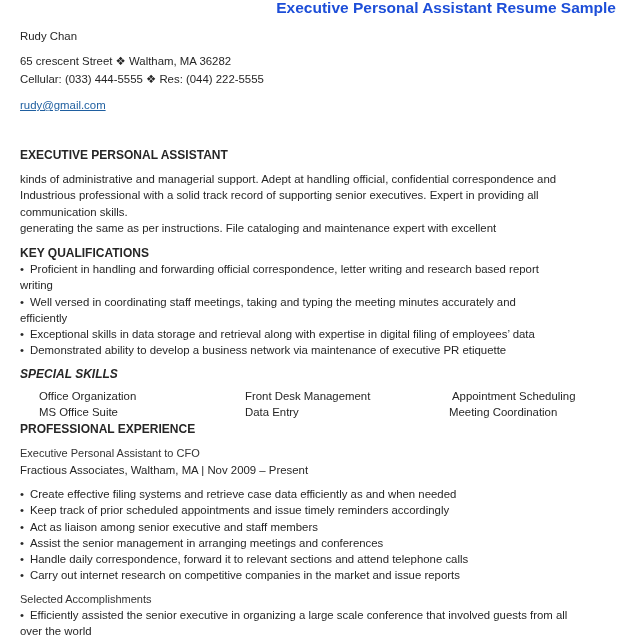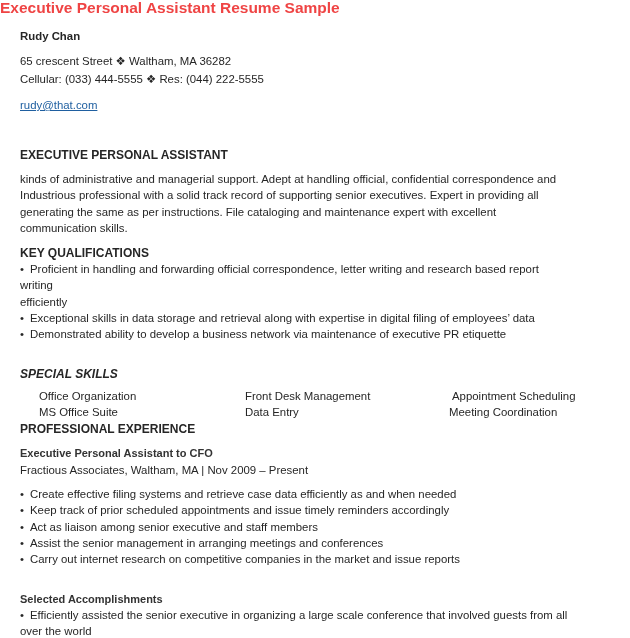--- a/index.html
+++ b/index.html
@@ -14,39 +14,39 @@
       font-family: "Liberation Sans", "DejaVu Sans", sans-serif;
       color: #262626;
       font-size: 11.4px;
       position: relative;
     }
     .title {
       position: absolute;
       top: -1px;
       left: 0;
       width: 616px;
-      text-align: left;
+      text-align: right;
       font-size: 15.5px;
       font-weight: bold;
-      color: #ef4444;
+      color: #1d4ed8;
       letter-spacing: 0px;
     }
     .abs {
       position: absolute;
       left: 20px;
       white-space: nowrap;
       line-height: 16px;
     }
     .heading {
       font-weight: bold;
       font-size: 12px;
       color: #262626;
     }
     .subheading {
-      font-weight: bold;
+      font-weight: normal;
       font-size: 11px;
       color: #333333;
     }
     .email {
       color: #1f5fa0;
       text-decoration: underline;
       cursor: pointer;
     }
     .para {
       position: absolute;
@@ -82,42 +82,43 @@
       white-space: nowrap;
     }
   </style>
 </head>
 <body>
 
 <div>
 
   <div class="title">Executive Personal Assistant Resume Sample</div>
 
-  <div class="abs" style="top:28px;font-weight:bold;">Rudy Chan</div>
+  <div class="abs" style="top:28px;">Rudy Chan</div>
   <div class="abs" style="top:53px;">65 crescent Street ❖ Waltham, MA 36282</div>
   <div class="abs" style="top:71px;">Cellular: (033) 444-5555 ❖ Res: (044) 222-5555</div>
   <div class="abs" style="top:97px;">
-    <a class="email">rudy@that.com</a>
+    <a class="email">rudy@gmail.com</a>
   </div>
 
   <div class="abs heading" style="top:147px;">EXECUTIVE PERSONAL ASSISTANT</div>
   <div class="para" style="top:171px;">
     <div>kinds of administrative and managerial support. Adept at handling official, confidential correspondence and</div>
     <div>Industrious professional with a solid track record of supporting senior executives. Expert in providing all</div>
+    <div>communication skills.</div>
     <div>generating the same as per instructions. File cataloging and maintenance expert with excellent</div>
-    <div>communication skills.</div>
   </div>
 
   <div class="abs heading" style="top:245px;">KEY QUALIFICATIONS</div>
   <ul class="bullet-list" style="top:261px;">
     <li>
       <div><span class="dot">•</span><span>Proficient in handling and forwarding official correspondence, letter writing and research based report</span></div>
       <div>writing</div>
     </li>
     <li>
+      <div><span class="dot">•</span><span>Well versed in coordinating staff meetings, taking and typing the meeting minutes accurately and</span></div>
       <div>efficiently</div>
     </li>
     <li>
       <div><span class="dot">•</span><span>Exceptional skills in data storage and retrieval along with expertise in digital filing of employees’ data</span></div>
     </li>
     <li>
       <div><span class="dot">•</span><span>Demonstrated ability to develop a business network via maintenance of executive PR etiquette</span></div>
     </li>
   </ul>
 
@@ -135,20 +136,21 @@
 
   <div class="abs heading" style="top:421px;">PROFESSIONAL EXPERIENCE</div>
   <div class="abs subheading" style="top:445px;">Executive Personal Assistant to CFO</div>
   <div class="abs" style="top:462px;">Fractious Associates, Waltham, MA | Nov 2009 – Present</div>
 
   <ul class="bullet-list" style="top:486px;">
     <li><span class="dot">•</span><span>Create effective filing systems and retrieve case data efficiently as and when needed</span></li>
     <li><span class="dot">•</span><span>Keep track of prior scheduled appointments and issue timely reminders accordingly</span></li>
     <li><span class="dot">•</span><span>Act as liaison among senior executive and staff members</span></li>
     <li><span class="dot">•</span><span>Assist the senior management in arranging meetings and conferences</span></li>
+    <li><span class="dot">•</span><span>Handle daily correspondence, forward it to relevant sections and attend telephone calls</span></li>
     <li><span class="dot">•</span><span>Carry out internet research on competitive companies in the market and issue reports</span></li>
   </ul>
 
   <div class="abs subheading" style="top:591px;">Selected Accomplishments</div>
   <ul class="bullet-list" style="top:607px;">
     <li>
       <div><span class="dot">•</span><span>Efficiently assisted the senior executive in organizing a large scale conference that involved guests from all</span></div>
       <div>over the world</div>
     </li>
   </ul>

